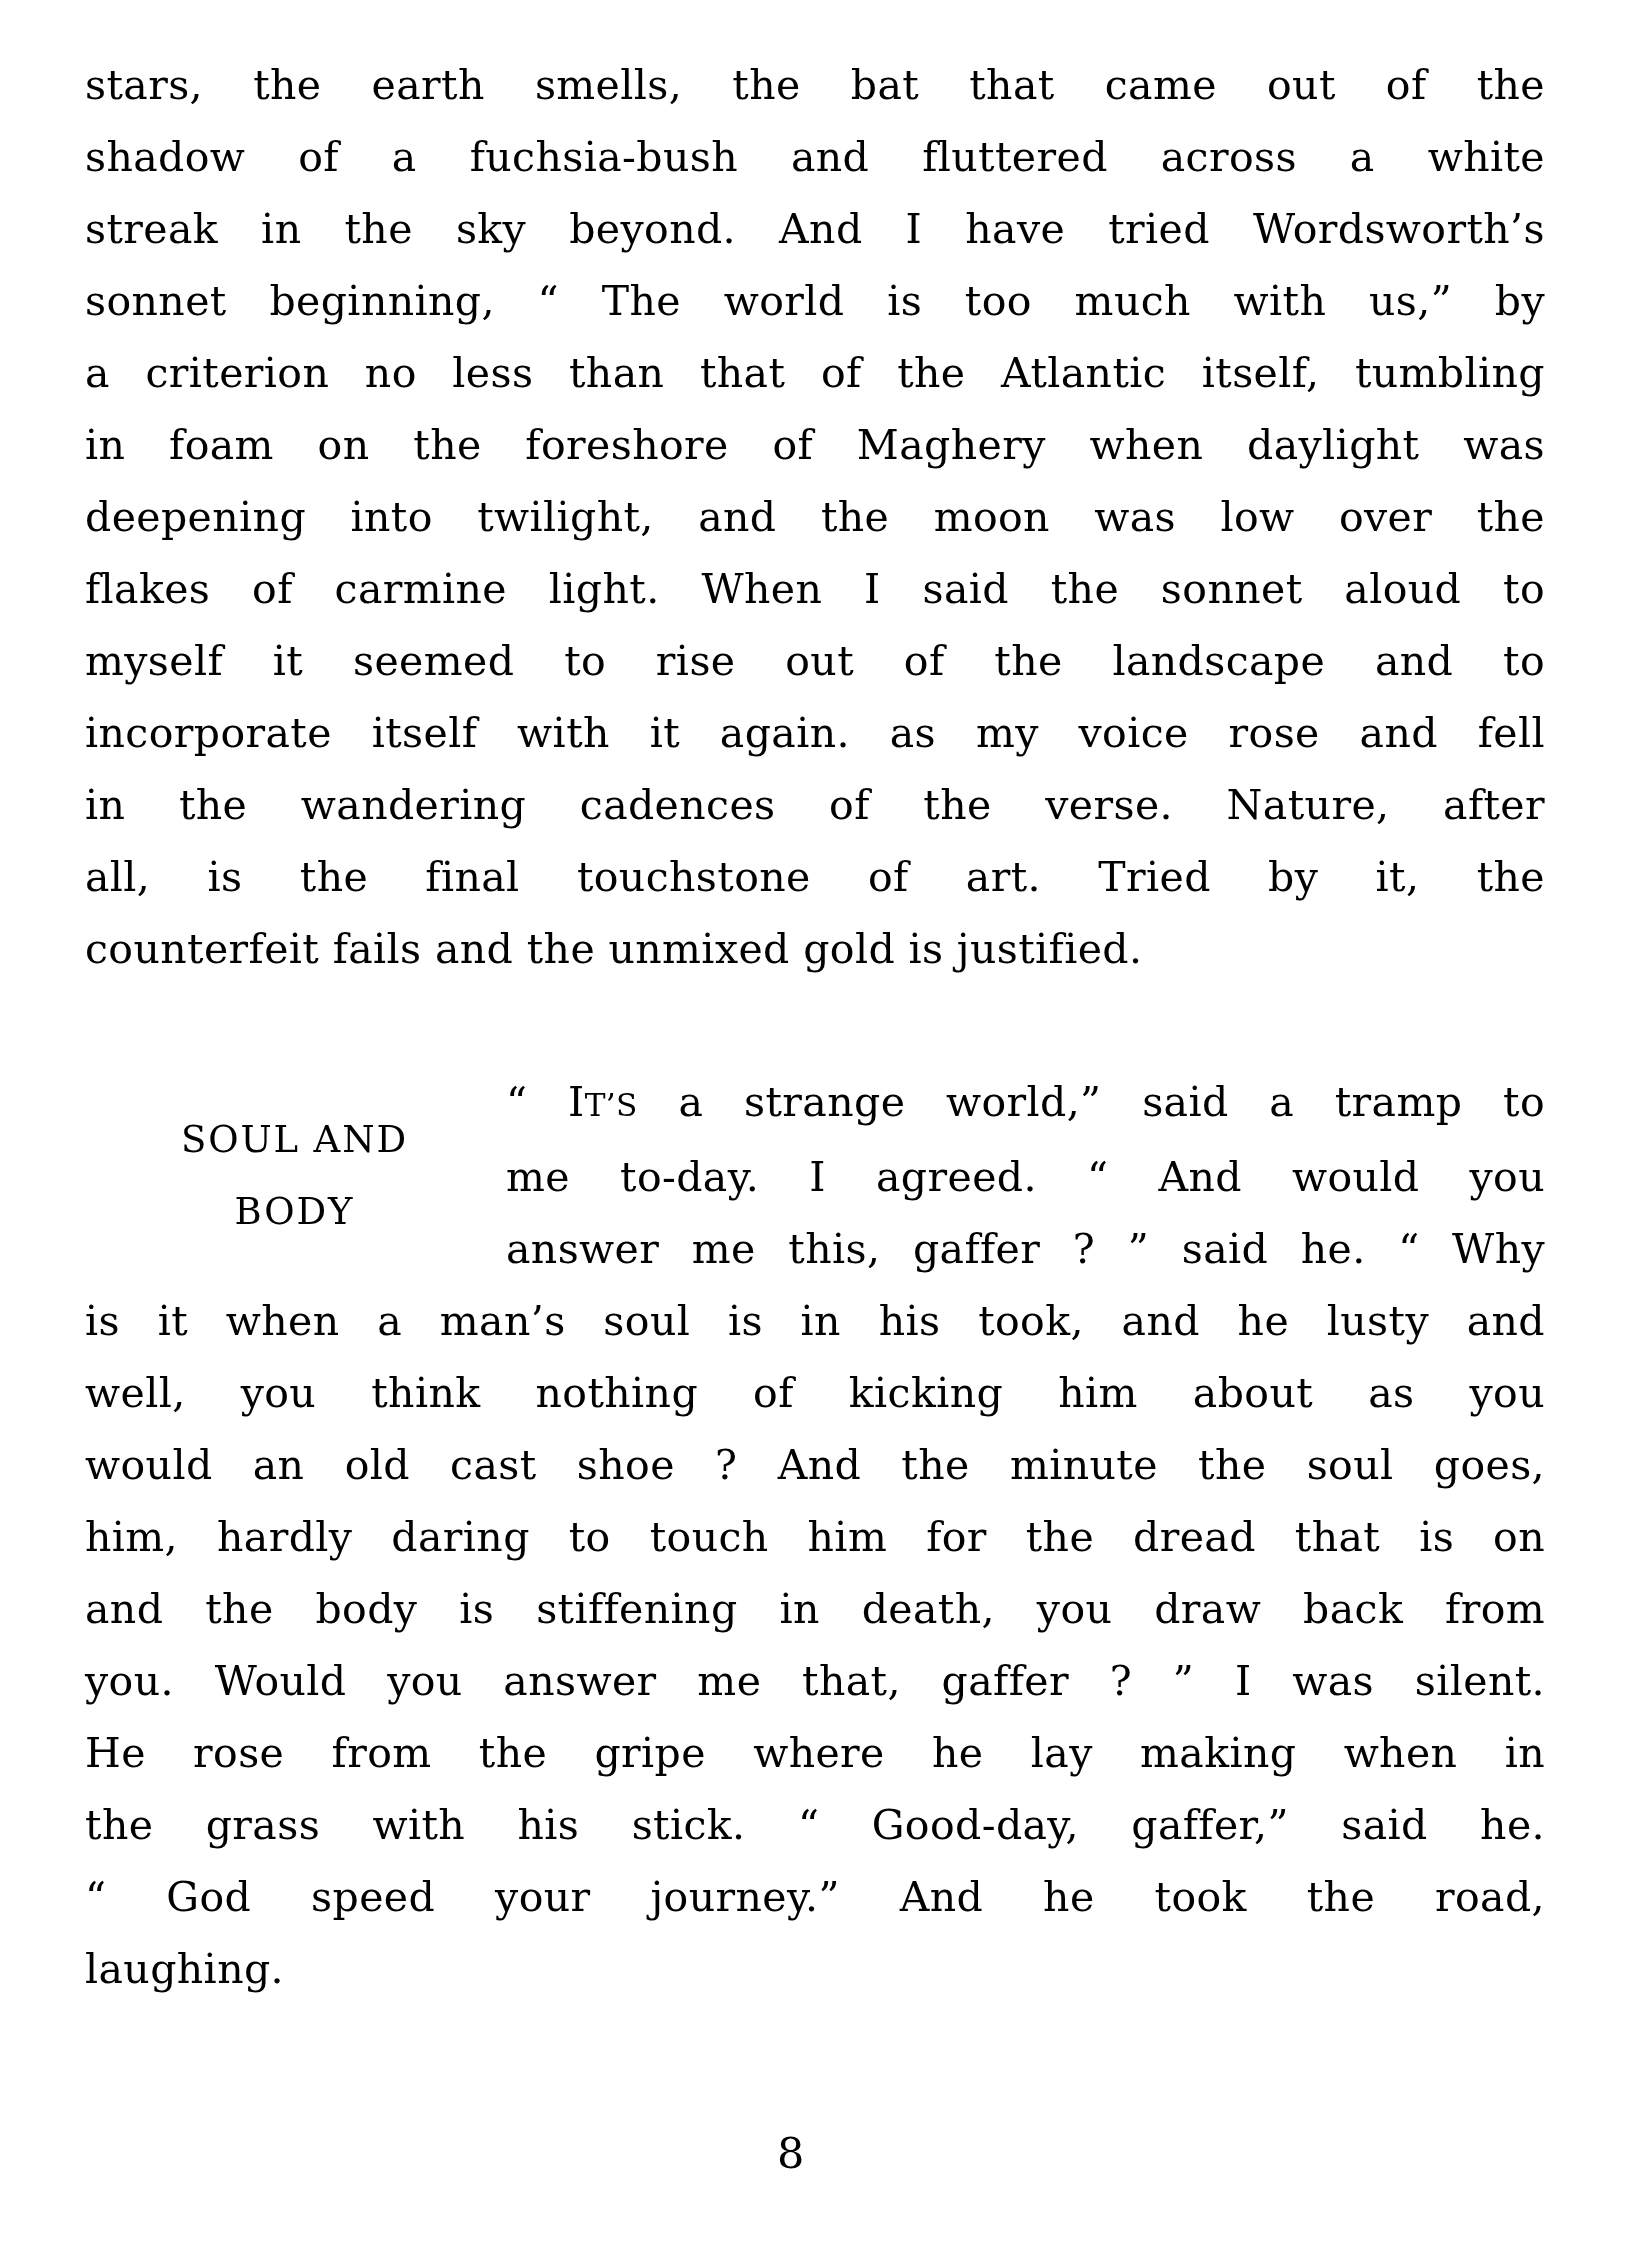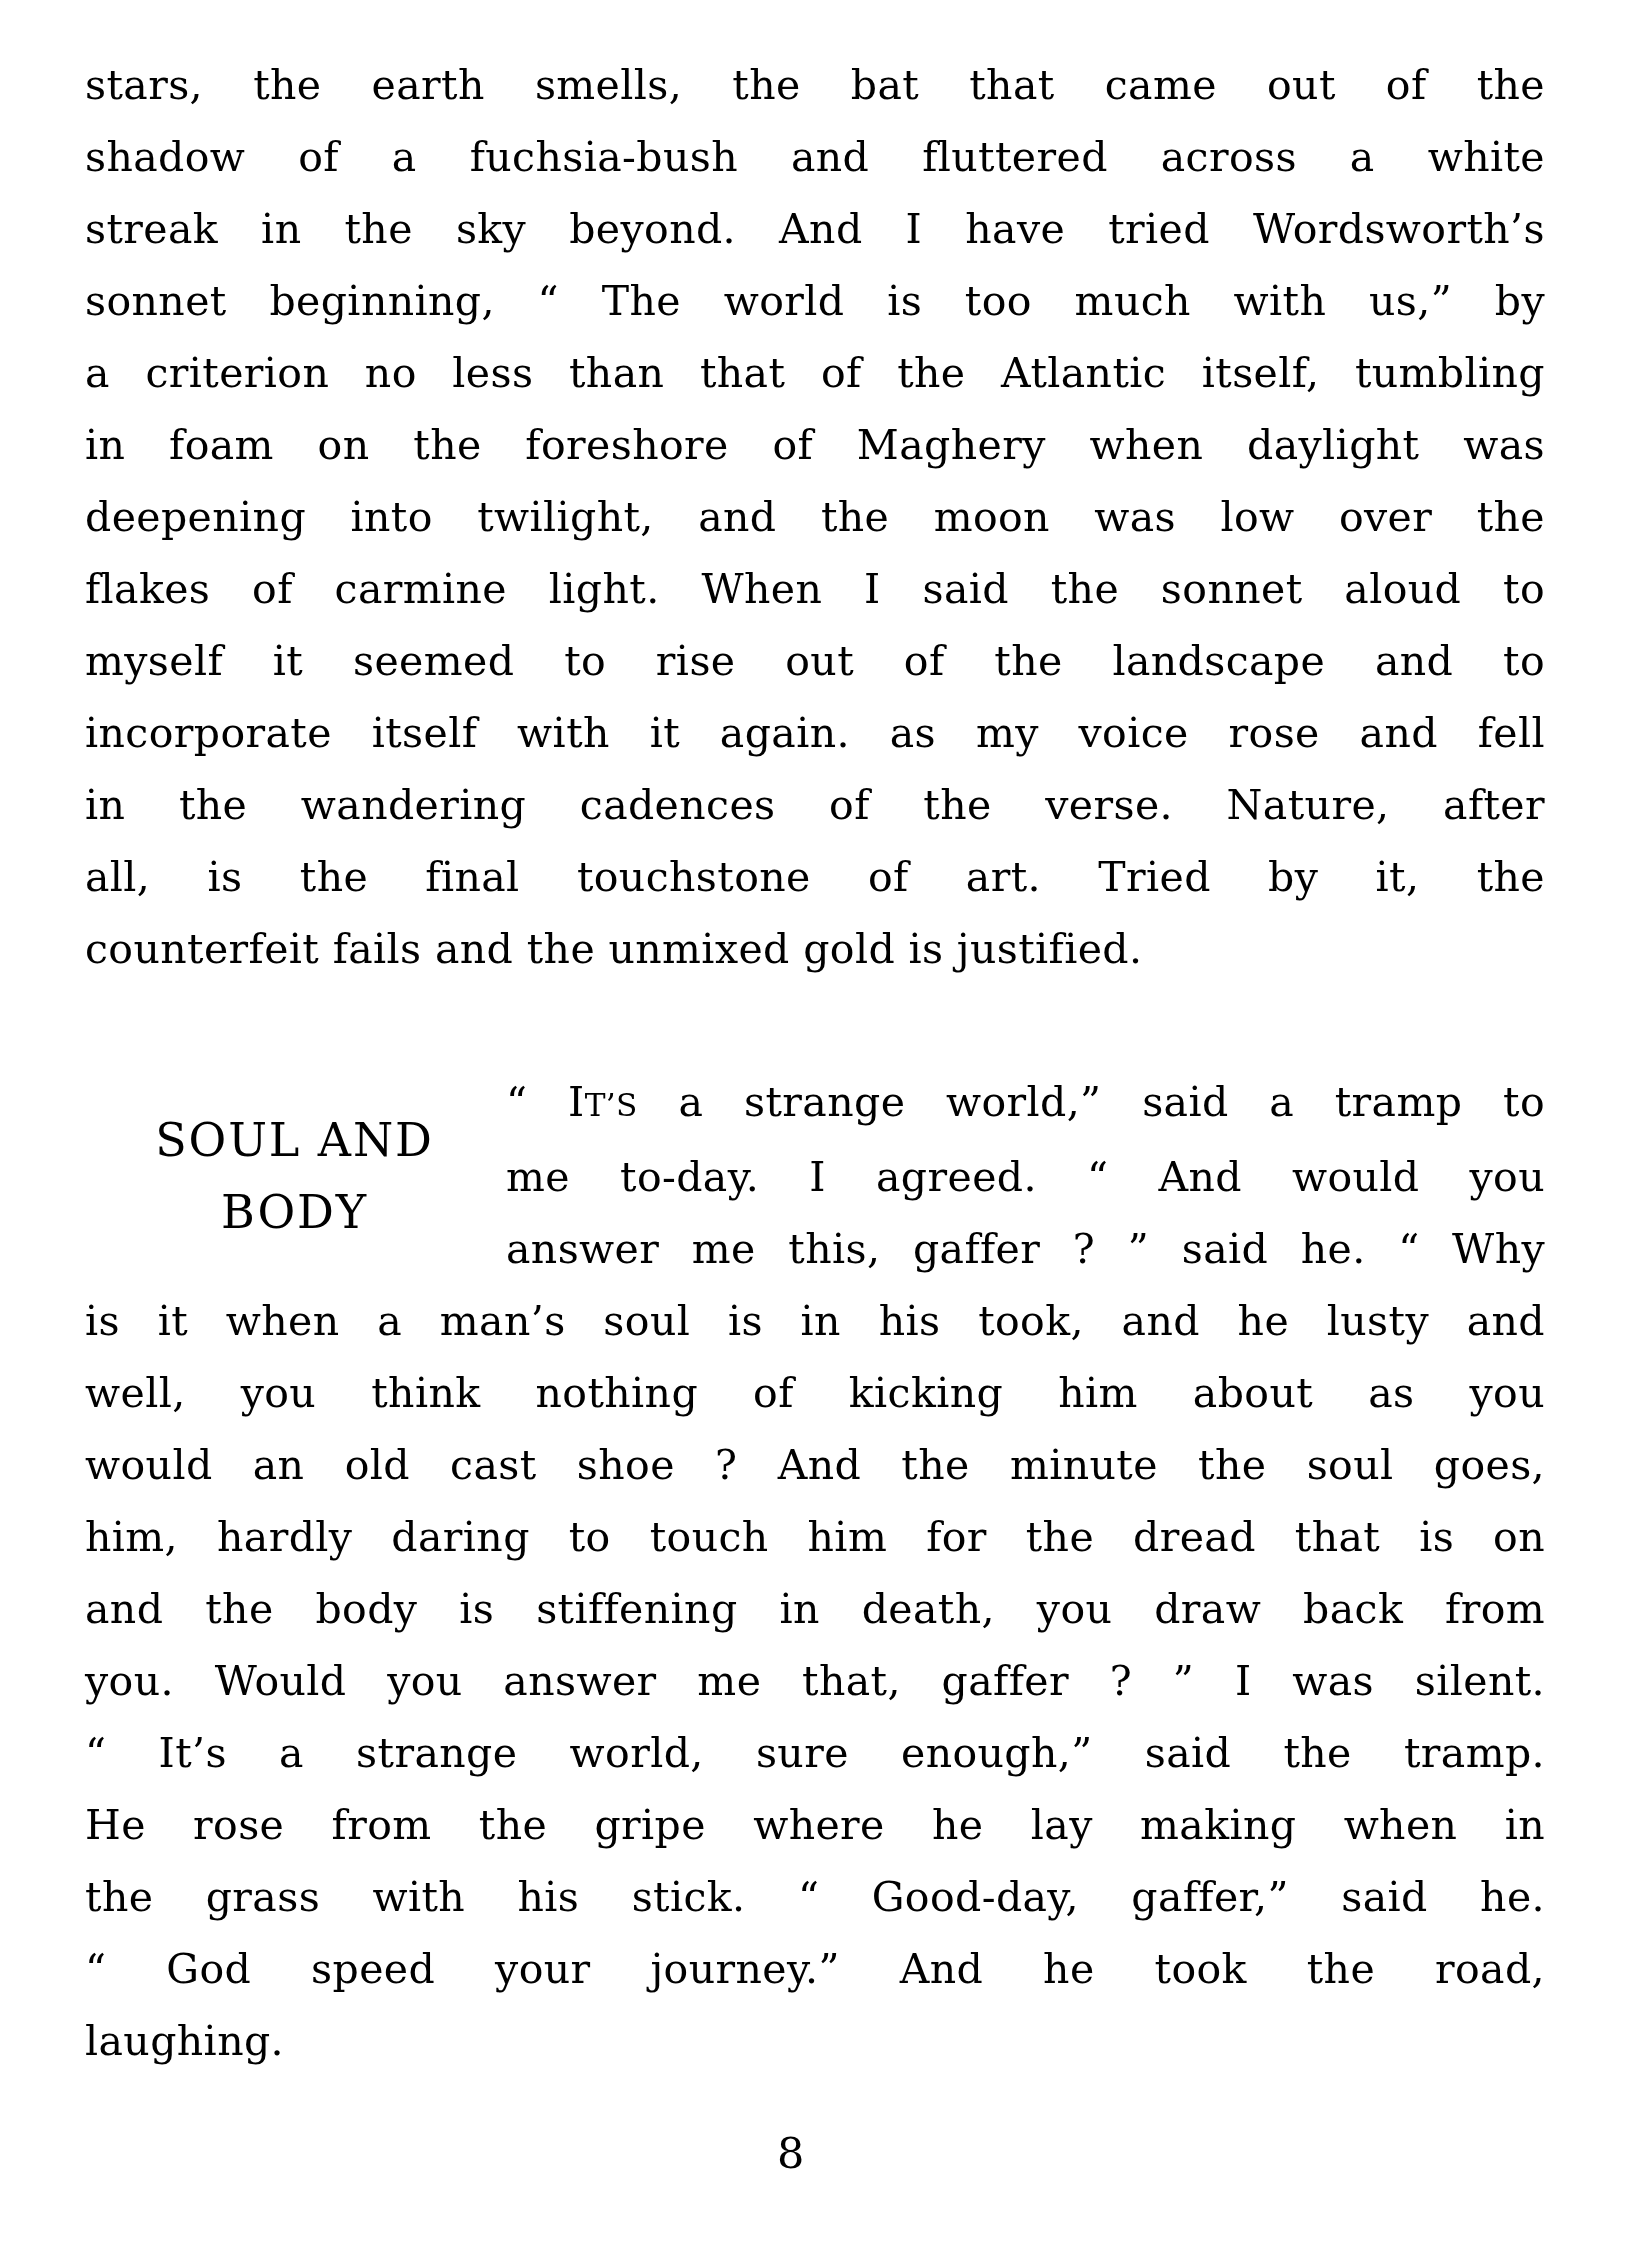--- a/index.html
+++ b/index.html
@@ -39,21 +39,21 @@
   .section-2 {
     position: relative;
     margin-top: 81px;
   }
   .section-heading {
     position: absolute;
     left: 0px;
     top: 38px;
     width: 419px;
     text-align: center;
-    font-size: 46px;
+    font-size: 37px;
     line-height: 72px;
     letter-spacing: 1.9px;
   }
   .indented {
     margin-left: 421px;
     width: 1039px;
   }
   .smallcaps {
     font-size: 0.76em;
   }
@@ -104,21 +104,20 @@
           </div>
       </div>
 
       <div>
           <div class="line">is it when a man’s soul is in his took, and he lusty and</div>
           <div class="line">well, you think nothing of kicking him about as you</div>
           <div class="line">would an old cast shoe ?  And the minute the soul goes,</div>
           <div class="line">him, hardly daring to touch him for the dread that is on</div>
           <div class="line">and the body is stiffening in death, you draw back from</div>
           <div class="line">you.  Would you answer me that, gaffer ? ”  I was silent.</div>
-          <div class="line">“ It’s a strange world, sure enough,” said the tramp.</div>
           <div class="line">He rose from the gripe where he lay making when in</div>
           <div class="line">the grass with his stick.  “ Good-day, gaffer,” said he.</div>
           <div class="line">“ God speed your journey.”  And he took the road,</div>
         </div>
       <div class="line line-last">laughing.</div>
     </div>
 
   </div>
 
   <div class="page-number body-text">8</div>

